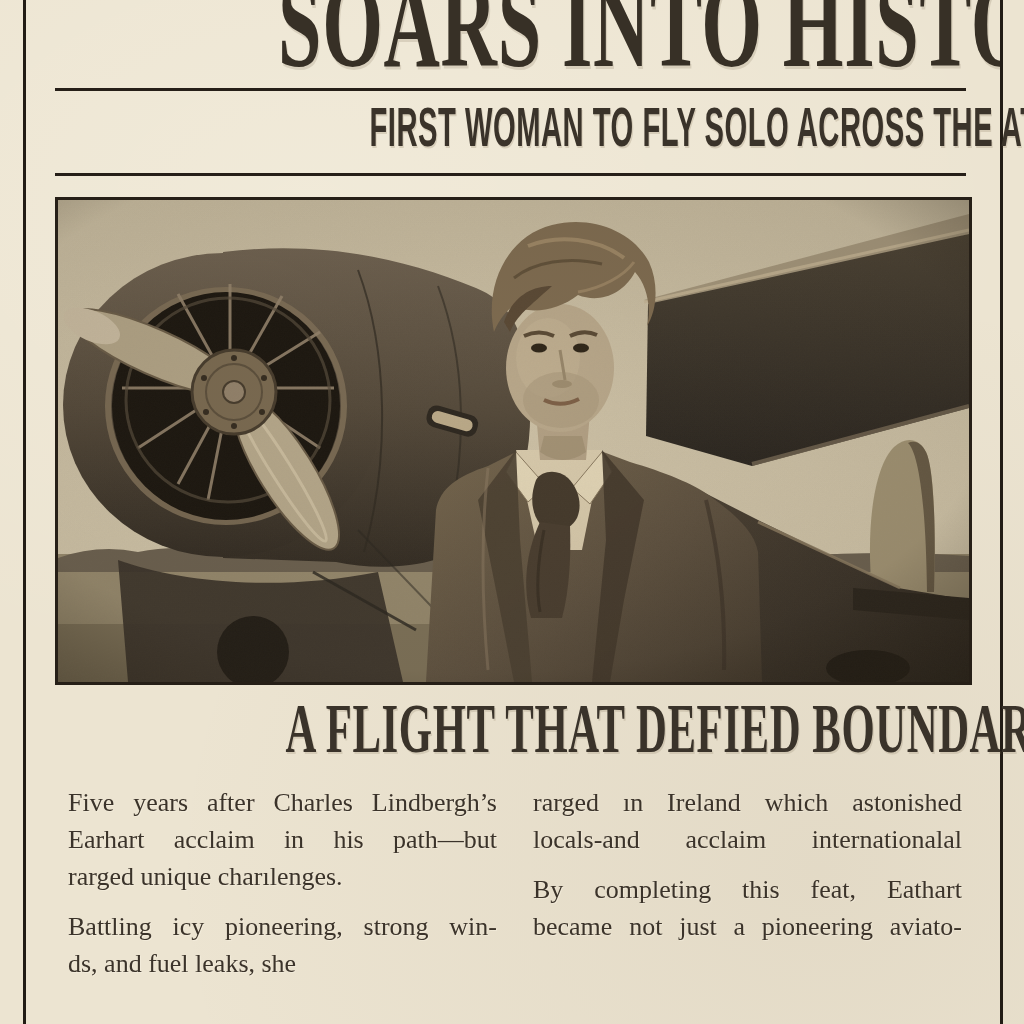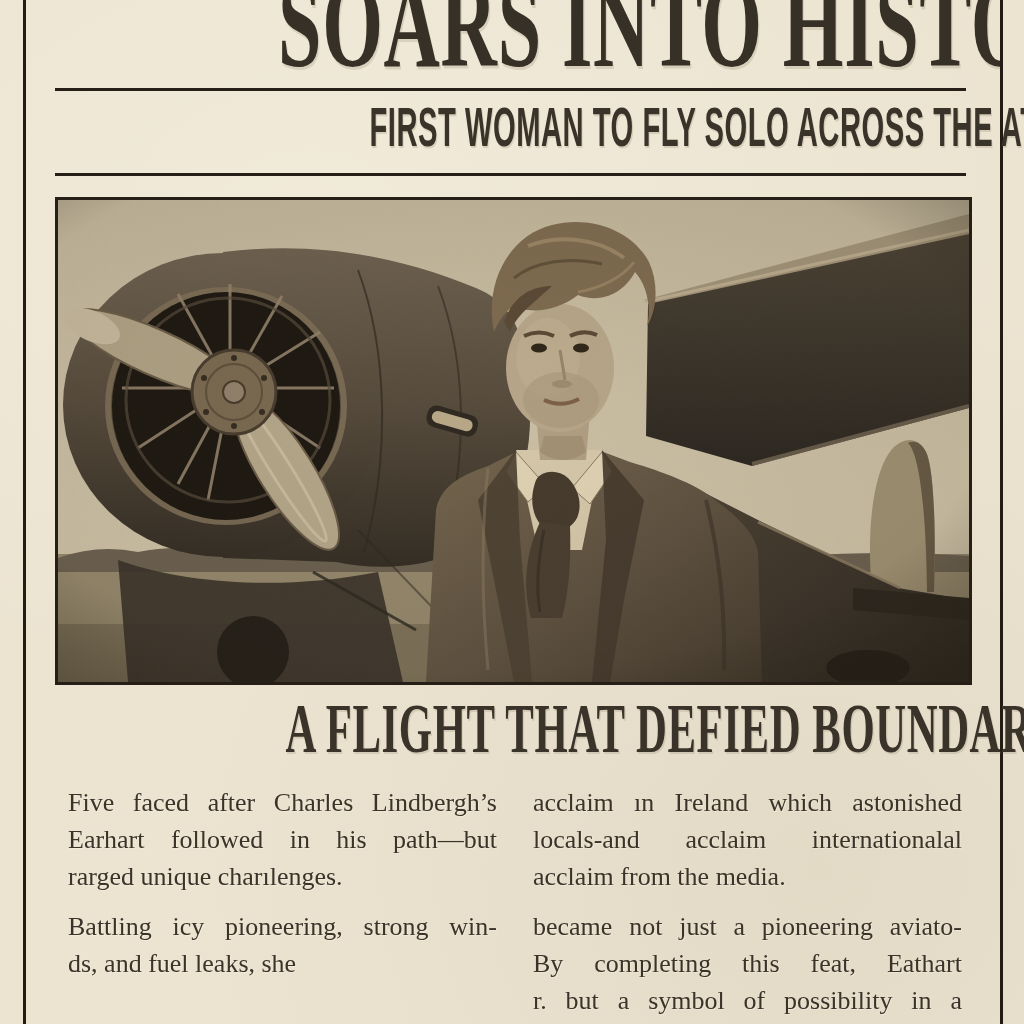--- a/index.html
+++ b/index.html
@@ -229,38 +229,36 @@
     </svg>
   </figure>
 
   <div class="section-wrap">
     <span class="section-heading">A FLIGHT THAT DEFIED BOUNDARIES</span>
   </div>
 
   <div class="columns">
     <div class="col">
         <div class="para">
-          <div class="bline jst">Five faced after Charles Lindbergh’s</div>
-          <div class="bline jst">Earhart followed in his path—but</div>
+          <div class="bline jst">Five years after Charles Lindbergh’s</div>
+          <div class="bline jst">Earhart acclaim in his path—but</div>
           <div class="bline">rarged unique charılenges.</div>
         </div>
         <div class="para">
           <div class="bline jst">Battling icy pioneering, strong win-</div>
           <div class="bline">ds, and fuel leaks, she</div>
           <div class="bline jst clip">persevered with remarkable skill and</div>
         </div>
       </div>
     <div class="col">
         <div class="para">
-          <div class="bline jst">acclaim ın Ireland which astonished</div>
+          <div class="bline jst">rarged ın Ireland which astonished</div>
           <div class="bline jst">locals-and acclaim internationalal</div>
-          <div class="bline">acclaim from the media.</div>
-        </div>
-        <div class="para">
+        </div>
+        <div class="para">
+          <div class="bline jst">By completing this feat, Eathart</div>
           <div class="bline jst">became not just a pioneering aviato-</div>
-          <div class="bline jst">By completing this feat, Eathart</div>
-          <div class="bline jst">r. but a symbol of possibility in a</div>
           <div class="bline jst clip">rapidly changing world for women</div>
         </div>
       </div>
   </div>
 
 </div>
 
 </body></html>

